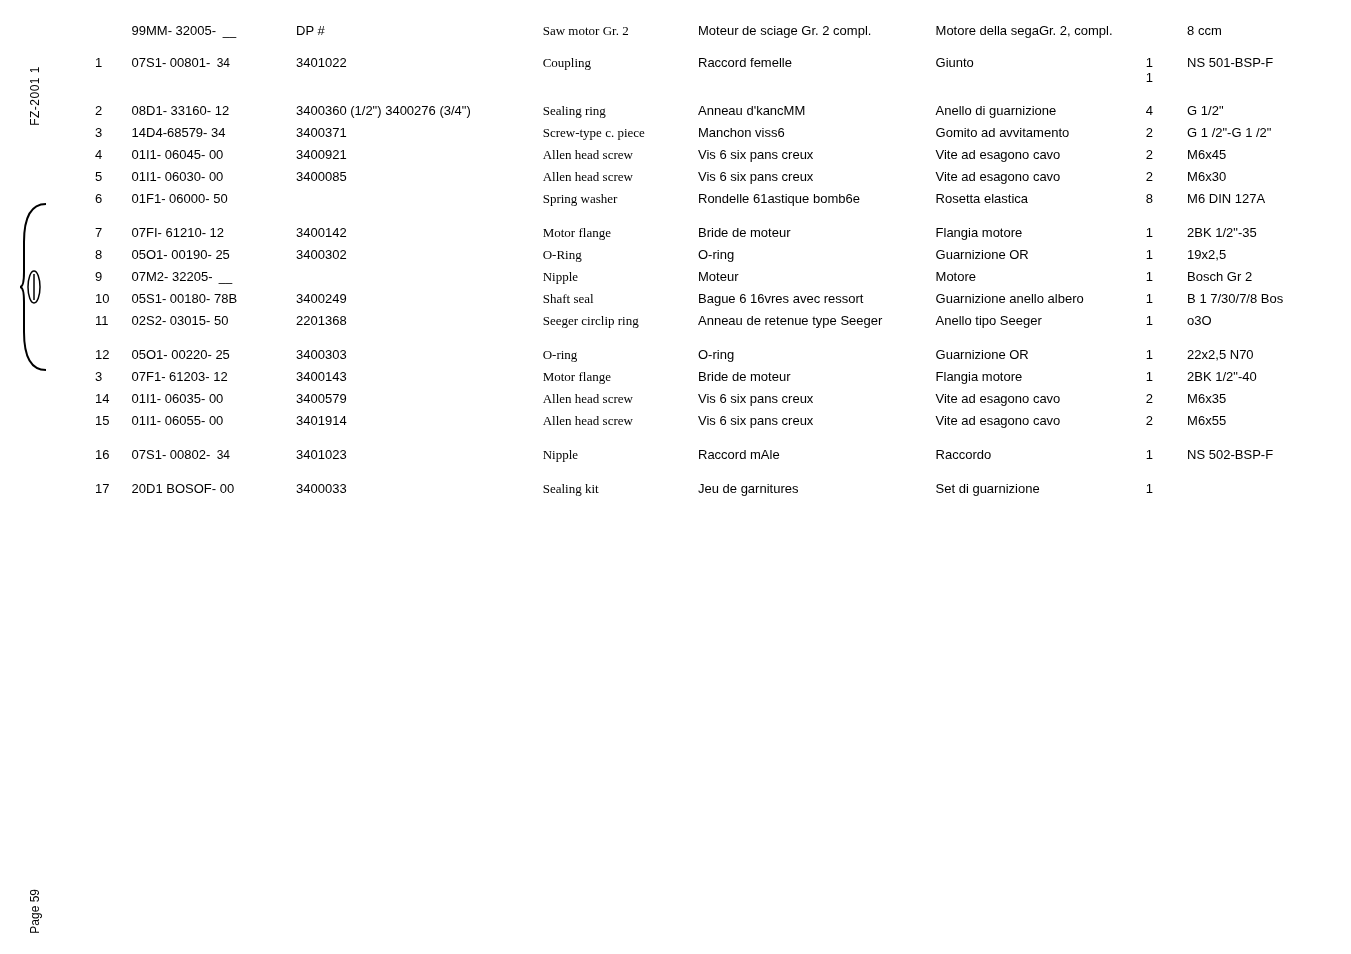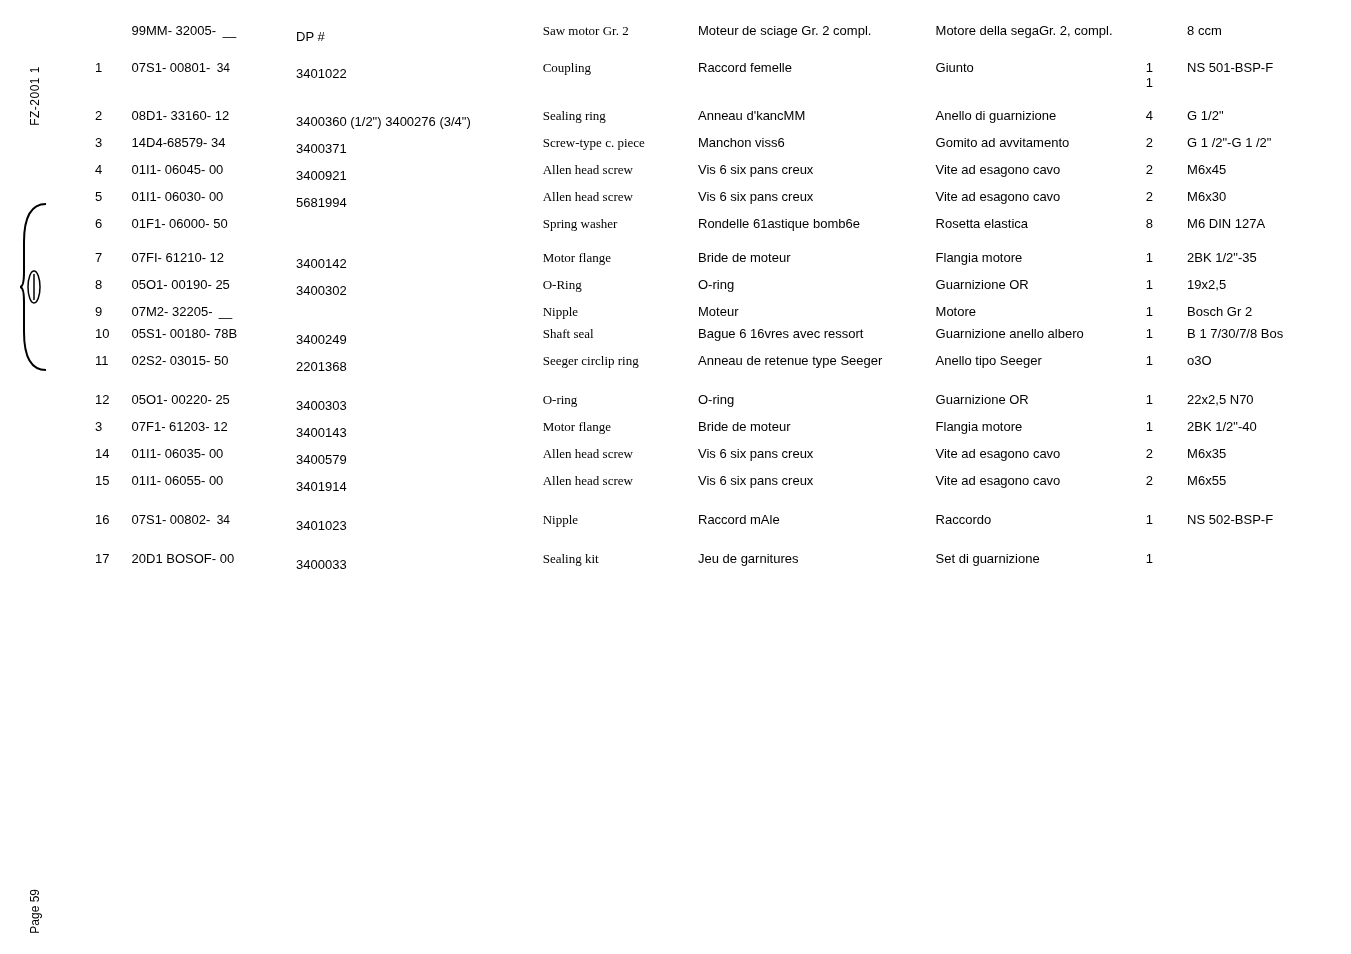--- a/index.html
+++ b/index.html
@@ -50,21 +50,21 @@
   }
   .row {
     display: flex;
     align-items: flex-start;
     padding: 3px 0;
   }
   .header-row { margin-bottom: 10px; }
   .gap { height: 12px; }
   .col-idx { width: 40px; }
   .col-part { width: 180px; }
-  .col-dp { width: 270px; margin-top: 6px; }
+  .col-dp { width: 270px; }
   .col-en { width: 170px; font-family: Liberation Serif, serif; }
   .col-fr { width: 260px; }
   .col-it { width: 230px; }
   .col-qty { width: 30px; text-align: left; }
   .col-spec { width: 140px; padding-left: 14px; }
   .subpart {
     font-size: 12px;
     padding-left: 3px;
   }
   .coupling-extra {
@@ -140,21 +140,21 @@
           <div class="col-dp">3400921</div>
           <div class="col-en">Allen head screw</div>
           <div class="col-fr">Vis 6 six pans creux</div>
           <div class="col-it">Vite ad esagono cavo</div>
           <div class="col-qty">2</div>
           <div class="col-spec">M6x45</div>
         </div>
         <div class="row">
           <div class="col-idx">5</div>
           <div class="col-part"><span>01I1- 06030- 00</span></div>
-          <div class="col-dp">5681994</div>
+          <div class="col-dp">3400085</div>
           <div class="col-en">Allen head screw</div>
           <div class="col-fr">Vis 6 six pans creux</div>
           <div class="col-it">Vite ad esagono cavo</div>
           <div class="col-qty">2</div>
           <div class="col-spec">M6x30</div>
         </div>
         <div class="row">
           <div class="col-idx">6</div>
           <div class="col-part"><span>01F1- 06000- 50</span></div>
           <div class="col-dp"></div>

